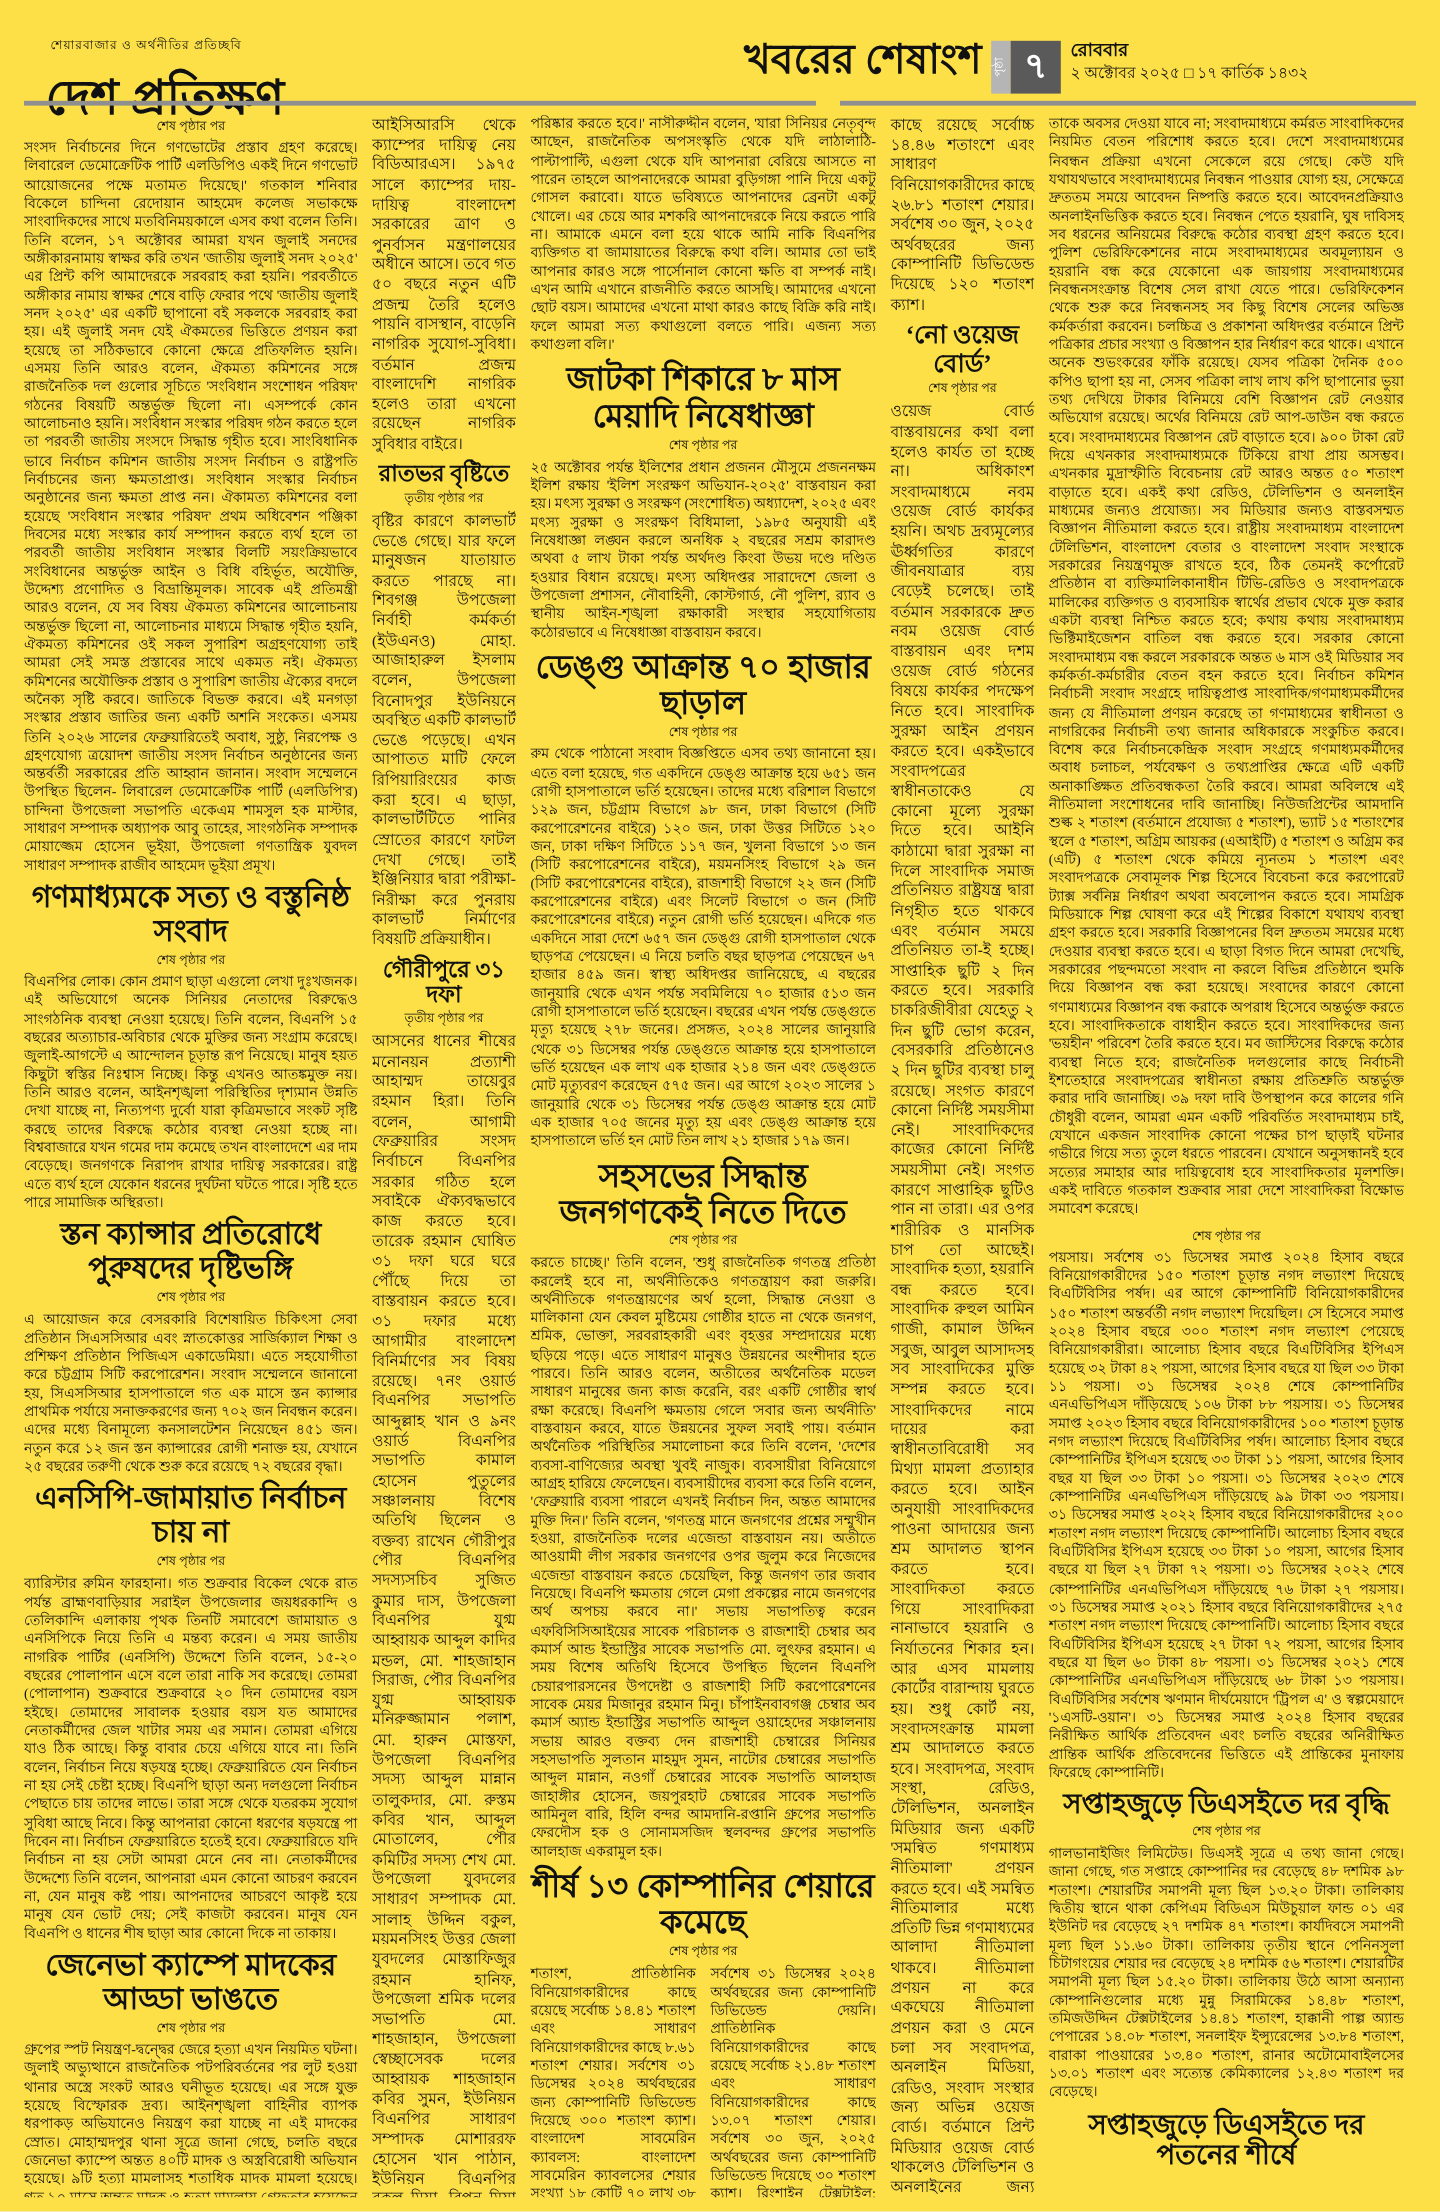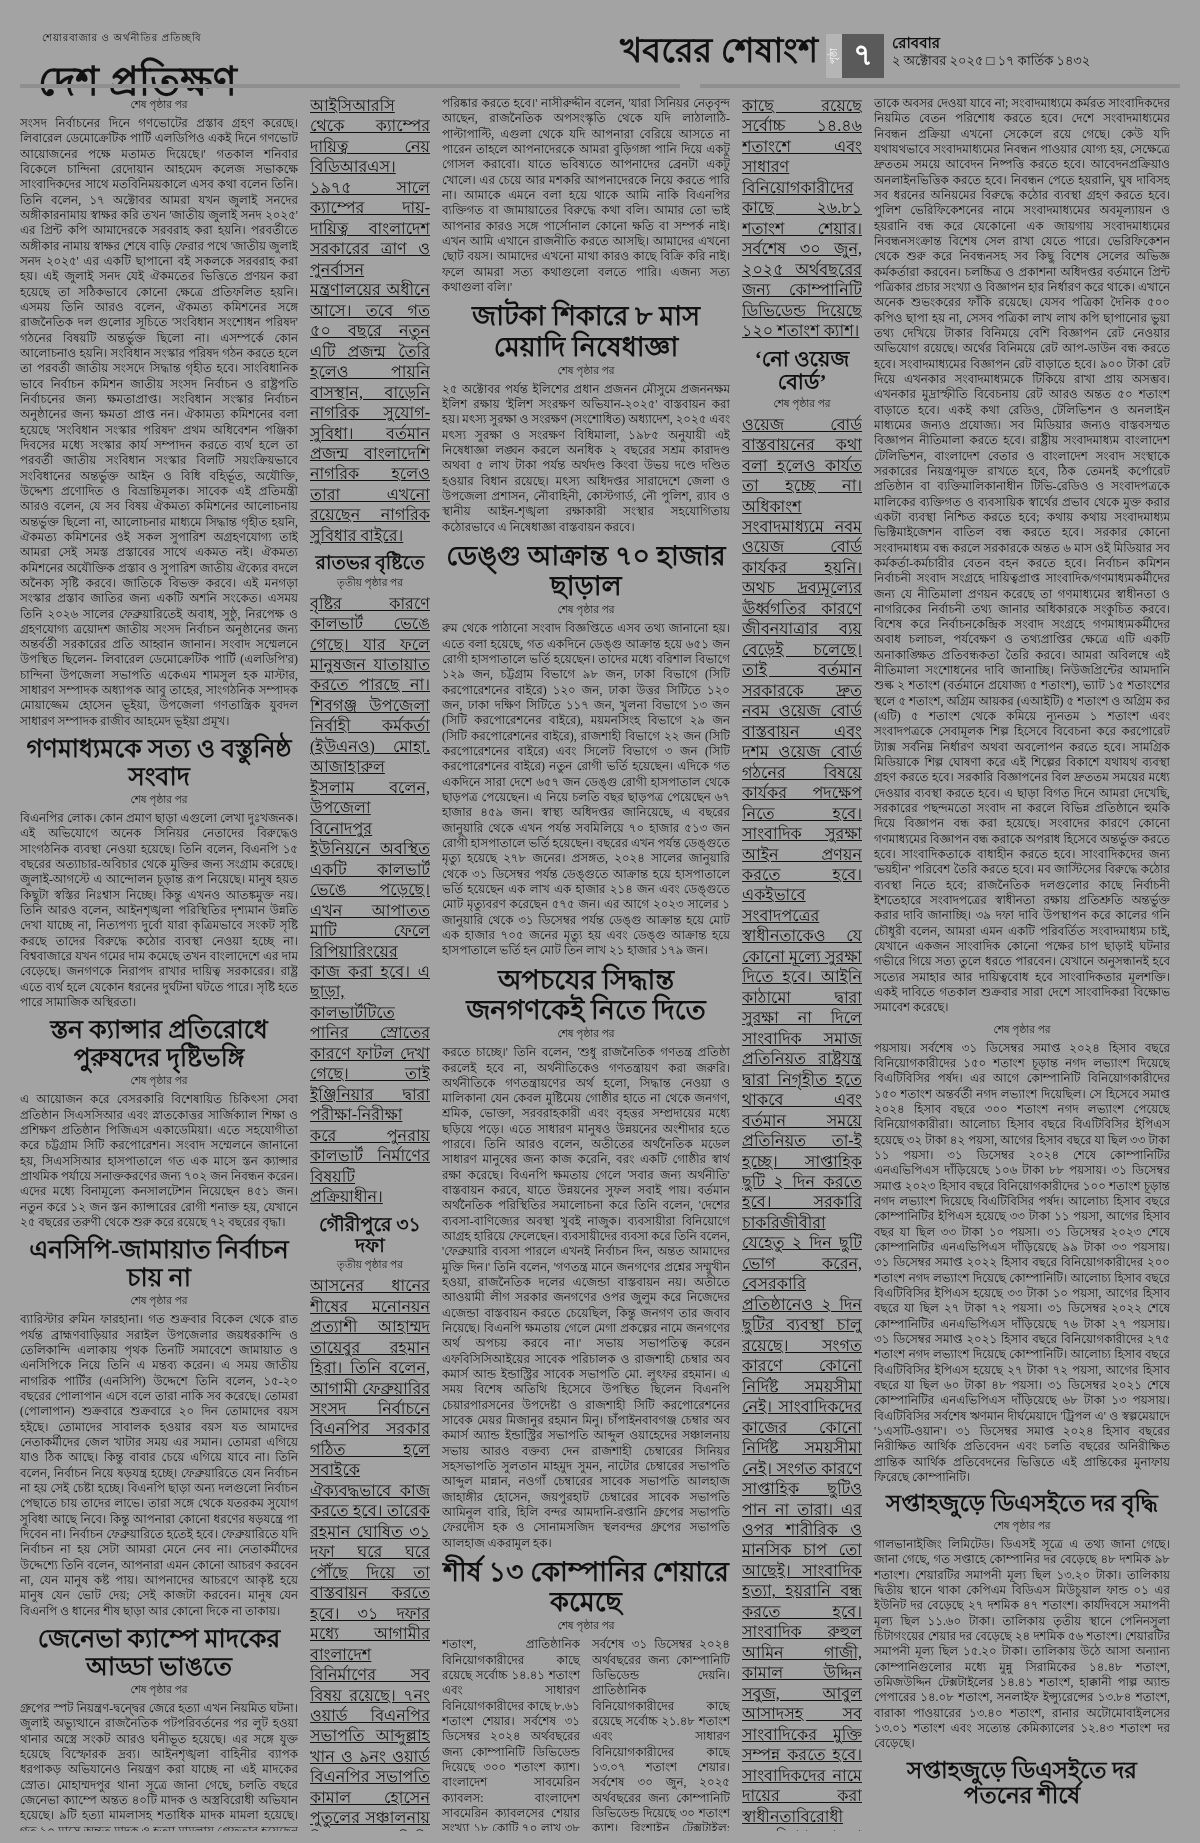--- a/index.html
+++ b/index.html
@@ -1,16 +1,16 @@
 <!DOCTYPE html>
 <html lang="bn"><head>
 <meta charset="utf-8">
 <style>
   html,body{margin:0;padding:0;background:#f6f6f2;}
-  #page{position:relative;width:1200px;height:1843px;background:#a3a3a3;color:#111;
+  #page{position:relative;width:1200px;height:1843px;background:#fde047;color:#111;
         font-family:"Liberation Serif","DejaVu Serif",serif;overflow:hidden;}
   
   #masthead{position:relative;height:88px;padding:0 20px;}
   #brand{position:absolute;left:38px;top:30px;}
   #brand .tagline{font-size:10px;letter-spacing:1px;margin-left:4px;}
   #brand .logo{font-size:40px;font-weight:bold;line-height:1;margin-top:15px;text-align:center;}
   #headright{position:absolute;left:620px;top:34px;display:flex;align-items:flex-start;gap:8px;}
   #section-title{font-size:34px;font-weight:bold;line-height:1;}
   .pagebox{display:flex;align-items:stretch;height:44px;}
   .pagebox .plabel{background:#b5b5b5;color:#fff;width:16px;display:flex;align-items:center;justify-content:center;
@@ -32,21 +32,21 @@
   .c-rightwide{width:296px;}
   .story{margin-bottom:6px;}
   .story h2{margin:2px 0 0 0;text-align:center;font-weight:bold;line-height:1.12;}
   .c-leftwide .story h2{font-size:25px;}
   .c-narrowA .story h2{font-size:19px;}
   .c-midwide .story h2{font-size:27px;}
   .c-narrowD .story h2{font-size:21px;}
   .c-rightwide .story h2{font-size:23px;}
   .story .cont{text-align:center;font-size:10.5px;margin:1px 0 2px 0;}
   .story .body{font-size:11.8px;line-height:1.3;text-align:justify;margin:0;}
-  .c-narrowA .story .body,.c-narrowD .story .body{font-size:16px;line-height:1.28;text-decoration:underline;}
+  .c-narrowA .story .body,.c-narrowD .story .body{font-size:13px;line-height:1.28;}
   .story.nohead .body{margin-top:0;}
   .twocol .body{column-count:2;column-gap:12px;}
 </style>
 </head>
 <body>
 
 <div id="page">
 
   <div id="masthead">
     <div id="brand">
@@ -128,21 +128,21 @@
           <h2>জাটকা শিকারে ৮ মাস মেয়াদি নিষেধাজ্ঞা</h2>
           <div class="cont">শেষ পৃষ্ঠার পর</div>
           <p class="body">২৫ অক্টোবর পর্যন্ত ইলিশের প্রধান প্রজনন মৌসুমে প্রজননক্ষম ইলিশ রক্ষায় 'ইলিশ সংরক্ষণ অভিযান-২০২৫' বাস্তবায়ন করা হয়। মৎস্য সুরক্ষা ও সংরক্ষণ (সংশোধিত) অধ্যাদেশ, ২০২৫ এবং মৎস্য সুরক্ষা ও সংরক্ষণ বিধিমালা, ১৯৮৫ অনুযায়ী এই নিষেধাজ্ঞা লঙ্ঘন করলে অনধিক ২ বছরের সশ্রম কারাদণ্ড অথবা ৫ লাখ টাকা পর্যন্ত অর্থদণ্ড কিংবা উভয় দণ্ডে দণ্ডিত হওয়ার বিধান রয়েছে। মৎস্য অধিদপ্তর সারাদেশে জেলা ও উপজেলা প্রশাসন, নৌবাহিনী, কোস্টগার্ড, নৌ পুলিশ, র‌্যাব ও স্থানীয় আইন-শৃঙ্খলা রক্ষাকারী সংস্থার সহযোগিতায় কঠোরভাবে এ নিষেধাজ্ঞা বাস্তবায়ন করবে।</p>
         </div>
         <div class="story">
           <h2>ডেঙ্গু আক্রান্ত ৭০ হাজার ছাড়াল</h2>
           <div class="cont">শেষ পৃষ্ঠার পর</div>
           <p class="body">রুম থেকে পাঠানো সংবাদ বিজ্ঞপ্তিতে এসব তথ্য জানানো হয়। এতে বলা হয়েছে, গত একদিনে ডেঙ্গু আক্রান্ত হয়ে ৬৫১ জন রোগী হাসপাতালে ভর্তি হয়েছেন। তাদের মধ্যে বরিশাল বিভাগে ১২৯ জন, চট্টগ্রাম বিভাগে ৯৮ জন, ঢাকা বিভাগে (সিটি করপোরেশনের বাইরে) ১২০ জন, ঢাকা উত্তর সিটিতে ১২০ জন, ঢাকা দক্ষিণ সিটিতে ১১৭ জন, খুলনা বিভাগে ১৩ জন (সিটি করপোরেশনের বাইরে), ময়মনসিংহ বিভাগে ২৯ জন (সিটি করপোরেশনের বাইরে), রাজশাহী বিভাগে ২২ জন (সিটি করপোরেশনের বাইরে) এবং সিলেট বিভাগে ৩ জন (সিটি করপোরেশনের বাইরে) নতুন রোগী ভর্তি হয়েছেন। এদিকে গত একদিনে সারা দেশে ৬৫৭ জন ডেঙ্গু রোগী হাসপাতাল থেকে ছাড়পত্র পেয়েছেন। এ নিয়ে চলতি বছর ছাড়পত্র পেয়েছেন ৬৭ হাজার ৪৫৯ জন। স্বাস্থ্য অধিদপ্তর জানিয়েছে, এ বছরের জানুয়ারি থেকে এখন পর্যন্ত সবমিলিয়ে ৭০ হাজার ৫১৩ জন রোগী হাসপাতালে ভর্তি হয়েছেন। বছরের এখন পর্যন্ত ডেঙ্গুতে মৃত্যু হয়েছে ২৭৮ জনের। প্রসঙ্গত, ২০২৪ সালের জানুয়ারি থেকে ৩১ ডিসেম্বর পর্যন্ত ডেঙ্গুতে আক্রান্ত হয়ে হাসপাতালে ভর্তি হয়েছেন এক লাখ এক হাজার ২১৪ জন এবং ডেঙ্গুতে মোট মৃত্যুবরণ করেছেন ৫৭৫ জন। এর আগে ২০২৩ সালের ১ জানুয়ারি থেকে ৩১ ডিসেম্বর পর্যন্ত ডেঙ্গু আক্রান্ত হয়ে মোট এক হাজার ৭০৫ জনের মৃত্যু হয় এবং ডেঙ্গু আক্রান্ত হয়ে হাসপাতালে ভর্তি হন মোট তিন লাখ ২১ হাজার ১৭৯ জন।</p>
         </div>
         <div class="story">
-          <h2>অপচযের সিদ্ধান্ত জনগণকেই নিতে দিতে</h2>
+          <h2>সহসভের সিদ্ধান্ত জনগণকেই নিতে দিতে</h2>
           <div class="cont">শেষ পৃষ্ঠার পর</div>
           <p class="body">করতে চাচ্ছে।' তিনি বলেন, 'শুধু রাজনৈতিক গণতন্ত্র প্রতিষ্ঠা করলেই হবে না, অর্থনীতিকেও গণতন্ত্রায়ণ করা জরুরি। অর্থনীতিকে গণতন্ত্রায়ণের অর্থ হলো, সিদ্ধান্ত নেওয়া ও মালিকানা যেন কেবল মুষ্টিমেয় গোষ্ঠীর হাতে না থেকে জনগণ, শ্রমিক, ভোক্তা, সরবরাহকারী এবং বৃহত্তর সম্প্রদায়ের মধ্যে ছড়িয়ে পড়ে। এতে সাধারণ মানুষও উন্নয়নের অংশীদার হতে পারবে। তিনি আরও বলেন, অতীতের অর্থনৈতিক মডেল সাধারণ মানুষের জন্য কাজ করেনি, বরং একটি গোষ্ঠীর স্বার্থ রক্ষা করেছে। বিএনপি ক্ষমতায় গেলে 'সবার জন্য অর্থনীতি' বাস্তবায়ন করবে, যাতে উন্নয়নের সুফল সবাই পায়। বর্তমান অর্থনৈতিক পরিস্থিতির সমালোচনা করে তিনি বলেন, 'দেশের ব্যবসা-বাণিজ্যের অবস্থা খুবই নাজুক। ব্যবসায়ীরা বিনিয়োগে আগ্রহ হারিয়ে ফেলেছেন। ব্যবসায়ীদের ব্যবসা করে তিনি বলেন, 'ফেব্রুয়ারি ব্যবসা পারলে এখনই নির্বাচন দিন, অন্তত আমাদের মুক্তি দিন।' তিনি বলেন, 'গণতন্ত্র মানে জনগণের প্রশ্নের সম্মুখীন হওয়া, রাজনৈতিক দলের এজেন্ডা বাস্তবায়ন নয়। অতীতে আওয়ামী লীগ সরকার জনগণের ওপর জুলুম করে নিজেদের এজেন্ডা বাস্তবায়ন করতে চেয়েছিল, কিন্তু জনগণ তার জবাব নিয়েছে। বিএনপি ক্ষমতায় গেলে মেগা প্রকল্পের নামে জনগণের অর্থ অপচয় করবে না।' সভায় সভাপতিত্ব করেন এফবিসিসিআইয়ের সাবেক পরিচালক ও রাজশাহী চেম্বার অব কমার্স আন্ড ইন্ডাস্ট্রির সাবেক সভাপতি মো. লুৎফর রহমান। এ সময় বিশেষ অতিথি হিসেবে উপস্থিত ছিলেন বিএনপি চেয়ারপারসনের উপদেষ্টা ও রাজশাহী সিটি করপোরেশনের সাবেক মেয়র মিজানুর রহমান মিনু। চাঁপাইনবাবগঞ্জ চেম্বার অব কমার্স অ্যান্ড ইন্ডাস্ট্রির সভাপতি আব্দুল ওয়াহেদের সঞ্চালনায় সভায় আরও বক্তব্য দেন রাজশাহী চেম্বারের সিনিয়র সহসভাপতি সুলতান মাহমুদ সুমন, নাটোর চেম্বারের সভাপতি আব্দুল মান্নান, নওগাঁ চেম্বারের সাবেক সভাপতি আলহাজ জাহাঙ্গীর হোসেন, জয়পুরহাট চেম্বারের সাবেক সভাপতি আমিনুল বারি, হিলি বন্দর আমদানি-রপ্তানি গ্রুপের সভাপতি ফেরদৌস হক ও সোনামসজিদ স্থলবন্দর গ্রুপের সভাপতি আলহাজ একরামুল হক।</p>
         </div>
         <div class="story twocol">
           <h2>শীর্ষ ১৩ কোম্পানির শেয়ারে কমেছে</h2>
           <div class="cont">শেষ পৃষ্ঠার পর</div>
           <p class="body">শতাংশ, প্রাতিষ্ঠানিক বিনিয়োগকারীদের কাছে রয়েছে সর্বোচ্চ ১৪.৪১ শতাংশ এবং সাধারণ বিনিয়োগকারীদের কাছে ৮.৬১ শতাংশ শেয়ার। সর্বশেষ ৩১ ডিসেম্বর ২০২৪ অর্থবছরের জন্য কোম্পানিটি ডিভিডেন্ড দিয়েছে ৩০০ শতাংশ ক্যাশ। বাংলাদেশ সাবমেরিন ক্যাবলস: বাংলাদেশ সাবমেরিন ক্যাবলসের শেয়ার সংখ্যা ১৮ কোটি ৭০ লাখ ৩৮ হাজার ৮৪৩টি এবং পরিশোধিত মূলধন ১৭০ কোটি ৩ লাখ ৮০ হাজার টাকা। কোম্পানিটির মোট শেয়ারের মধ্যে বিদেশি বিনিয়োগকারীদের কাছে আগস্ট মাসে ছিল ১.২২ শতাংশ, যা সেপ্টেম্বর মাসে ০.৭৭ শতাংশ কমে দাঁড়িয়েছে ০.৪৫ শতাংশে। আলোচ্য সময়ে সরকারের কাছে ৭৬.৯৩ শতাংশ, প্রাতিষ্ঠানিক বিনিয়োগকারীদের কাছে রয়েছে সর্বোচ্চ ১৫.৫৩ শতাংশ এবং সাধারণ বিনিয়োগকারীদের কাছে ৭.০৯ শতাংশ শেয়ার। সর্বশেষ ৩১ ডিসেম্বর ২০২৪ অর্থবছরের জন্য কোম্পানিটি ডিভিডেন্ড দিয়েছে ৪০ শতাংশ ক্যাশ। ঢাকা ডাইং: ঢাকা ডাইংয়ের শেয়ার সংখ্যা ৮ কোটি ৭১ লাখ ৫৩ হাজার ৪৫৩টি এবং পরিশোধিত মূলধন ৮৭ কোটি ১৫ লাখ ৩০ হাজার টাকা। মোট শেয়ারের মধ্যে বিদেশি বিনিয়োগকারীদের কাছে আগস্ট মাসে ছিল ০.১৮ শতাংশ শেয়ার, যা সেপ্টেম্বর মাসে ০.১০ শতাংশ কমে দাঁড়িয়েছে ০.০৮ শতাংশে। আলোচ্য সময়ে বাকি শেয়ারের মধ্যে উদ্যোক্তা পরিচালকদের কাছে রয়েছে ৩০.৬০ শতাংশ, প্রাতিষ্ঠানিক বিনিয়োগকারীদের কাছে রয়েছে সর্বোচ্চ ১৭.৬৩ শতাংশ এবং সাধারণ বিনিয়োগকারীদের কাছে ৫১.৬৩ শতাংশ শেয়ার। সর্বশেষ ৩০ জুন ২০২২ অর্থবছরের জন্য কোম্পানিটি ডিভিডেন্ড দিয়েছে ০.২৫ শতাংশ ক্যাশ। ফার্স্ট সিকিউরিটি ইসলামী ব্যাংক: ফার্স্ট সিকিউরিটি ইসলামী ব্যাংকের শেয়ার সংখ্যা ১২০ কোটি ৮১ লাখ ৪৯ হাজার ৩৭৩টি এবং পরিশোধিত মূলধন ১ হাজার ২০৮ কোটি ১৩ লাখ ৯০ হাজার টাকা। মোট শেয়ারের মধ্যে বিদেশি বিনিয়োগকারীদের কাছে আগস্ট মাসে ছিল ০.৪৪ শতাংশ শেয়ার, যা সেপ্টেম্বর মাসে ০.১৭ শতাংশ কমে দাঁড়িয়েছে ০.২৭ শতাংশে। আলোচ্য সময়ে বাকি শেয়ারের মধ্যে উদ্যোক্তা পরিচালকদের কাছে রয়েছে ৪.৮০ শতাংশ, প্রাতিষ্ঠানিক বিনিয়োগকারীদের কাছে রয়েছে সর্বোচ্চ ২৭.৭০ শতাংশ এবং সাধারণ বিনিয়োগকারীদের কাছে ৬৩.১৩ শতাংশ শেয়ার। সর্বশেষ ৩১ ডিসেম্বর ২০২৪ অর্থবছরের জন্য কোম্পানিটি ডিভিডেন্ড দেয়নি। প্রাতিষ্ঠানিক বিনিয়োগকারীদের কাছে রয়েছে সর্বোচ্চ ২১.৪৮ শতাংশ এবং সাধারণ বিনিয়োগকারীদের কাছে ১৩.০৭ শতাংশ শেয়ার। সর্বশেষ ৩০ জুন, ২০২৫ অর্থবছরের জন্য কোম্পানিটি ডিভিডেন্ড দিয়েছে ৩০ শতাংশ ক্যাশ। রিংশাইন টেক্সটাইল: রিংশাইন টেক্সটাইলের শেয়ার সংখ্যা ৫০ কোটি ৩ লাখ ১৩ হাজার ৪৩টি এবং পরিশোধিত মূলধন ৫০০ কোটি ৩১ লাখ ৩০ হাজার টাকা। মোট শেয়ারের মধ্যে বিদেশি বিনিয়োগকারীদের কাছে আগস্ট মাসে শেয়ার ছিল ০.৬৪ শতাংশ, যা সেপ্টেম্বর মাসে ০.৬৪ শতাংশ কমে দাঁড়িয়েছে ০.০০ শতাংশে। আলোচ্য সময়ে বাকি শেয়ারের মধ্যে উদ্যোক্তা পরিচালকদের কাছে রয়েছে ৩৬.৪৬ শতাংশ, প্রাতিষ্ঠানিক বিনিয়োগকারীদের কাছে রয়েছে সর্বোচ্চ ৫.৫১ শতাংশ এবং সাধারণ বিনিয়োগকারীদের কাছে ৫৮.০৩ শতাংশ শেয়ার। সর্বশেষ ৩০ জুন, ২০১৯ অর্থবছরের জন্য কোম্পানিটি ডিভিডেন্ড দিয়েছে ১৫ শতাংশ স্টক। সামিট অ্যালায়েন্স পোর্ট: সামিট অ্যালায়েন্স পোর্টের (সাপোর্ট) শেয়ার সংখ্যা ২৩ কোটি ৬৮ লাখ ৬৭ হাজার ১২৩টি এবং পরিশোধিত মূলধন ২৩৬ কোটি ৯০ লাখ টাকা। মোট শেয়ারের মধ্যে বিদেশি বিনিয়োগকারীদের কাছে আগস্ট মাসে শেয়ার ছিল ৪.০৬ শতাংশ, যা সেপ্টেম্বর মাসে ০.২০ শতাংশ কমে দাঁড়িয়েছে ৩.৮৬ শতাংশে। আলোচ্য সময়ে বাকি শেয়ারের মধ্যে উদ্যোক্তা পরিচালকদের কাছে রয়েছে ৫৯.০০ শতাংশ, প্রাতিষ্ঠানিক বিনিয়োগকারীদের কাছে রয়েছে সর্বোচ্চ ১১.১০ শতাংশ এবং সাধারণ বিনিয়োগকারীদের কাছে ২৬.০৪ শতাংশ শেয়ার। সর্বশেষ ৩০ জুন, ২০২৪ অর্থবছরের জন্য কোম্পানিটি ডিভিডেন্ড দিয়েছে ১৫ শতাংশ ক্যাশ। ৩০ জুন, ২০২৫ অর্থবছরের জন্য ০৬ নভেম্বর ঘোষণা করার বৈঠক রয়েছে। স্কয়ার ফার্মা: স্কয়ার ফার্মার শেয়ার সংখ্যা ৮৮ কোটি ৬৪ লাখ ৫১ হাজার ১০টি এবং পরিশোধিত মূলধন ৮৮৬ কোটি ৪৫ লাখ ১০ হাজার টাকা। মোট শেয়ারের মধ্যে বিদেশি বিনিয়োগকারীদের কাছে আগস্ট মাসে শেয়ার ছিল ১৫.২৪ শতাংশ, যা সেপ্টেম্বর মাসে ০.১০ শতাংশ কমে দাঁড়িয়েছে ১৫.১৪ শতাংশে। আলোচ্য সময়ে বাকি শেয়ারের মধ্যে উদ্যোক্তা পরিচালকদের কাছে রয়েছে ৪৩.৫৯ শতাংশ, প্রাতিষ্ঠানিক বিনিয়োগকারীদের</p>
         </div>
       </div>
     <div class="ncol c-narrowD">

